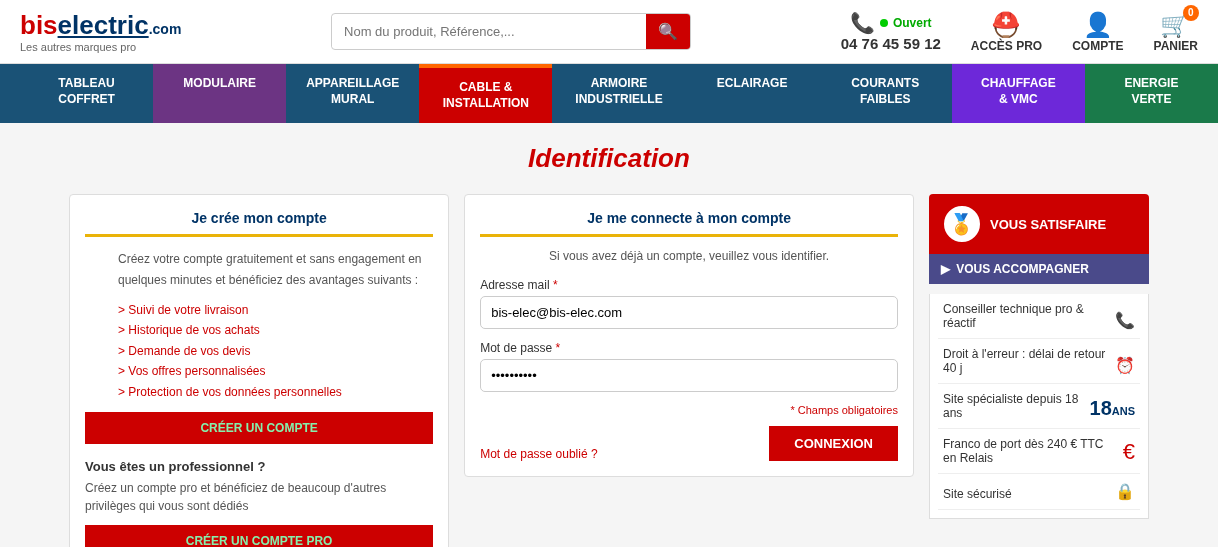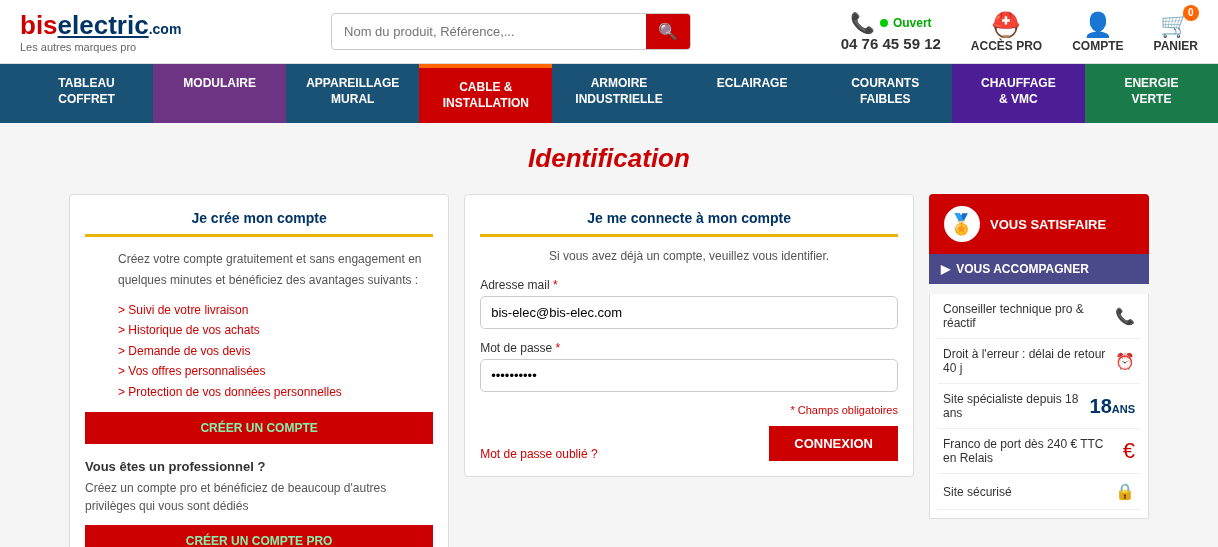--- a/index.html
+++ b/index.html
@@ -129,21 +129,21 @@
       text-transform: uppercase;
       line-height: 1.3;
     }
     .nav-item:nth-child(1) { background: #1a5276; padding-left: 28px; }
     .nav-item:nth-child(2) { background: #6c3483; }
     .nav-item:nth-child(3) { background: #1a5276; }
     .nav-item:nth-child(4) { background: #cc0000; border-top: 4px solid #ff6600; }
     .nav-item:nth-child(5) { background: #1a5276; }
     .nav-item:nth-child(6) { background: #1a5276; }
     .nav-item:nth-child(7) { background: #1a5276; }
-    .nav-item:nth-child(8) { background: #4c1d95; }
+    .nav-item:nth-child(8) { background: #6d28d9; }
     .nav-item:nth-child(9) { background: #1a7a4a; }
 
     
     .main-content {
       max-width: 1100px;
       margin: 20px auto;
       padding: 0 10px;
     }
     .page-title {
       text-align: center;
@@ -296,21 +296,21 @@
       padding: 8px 12px;
       font-size: 12px;
       font-weight: bold;
       display: flex;
       align-items: center;
       gap: 6px;
       margin-bottom: 10px;
     }
     .service-item {
       display: flex;
-      align-items: center;
+      align-items: flex-end;
       justify-content: space-between;
       padding: 8px 5px;
       border-bottom: 1px solid #eee;
       font-size: 12px;
       color: #333;
     }
     .service-item .svc-text { flex: 1; }
     .service-item .svc-icon {
       color: #cc0000;
       font-size: 16px;

